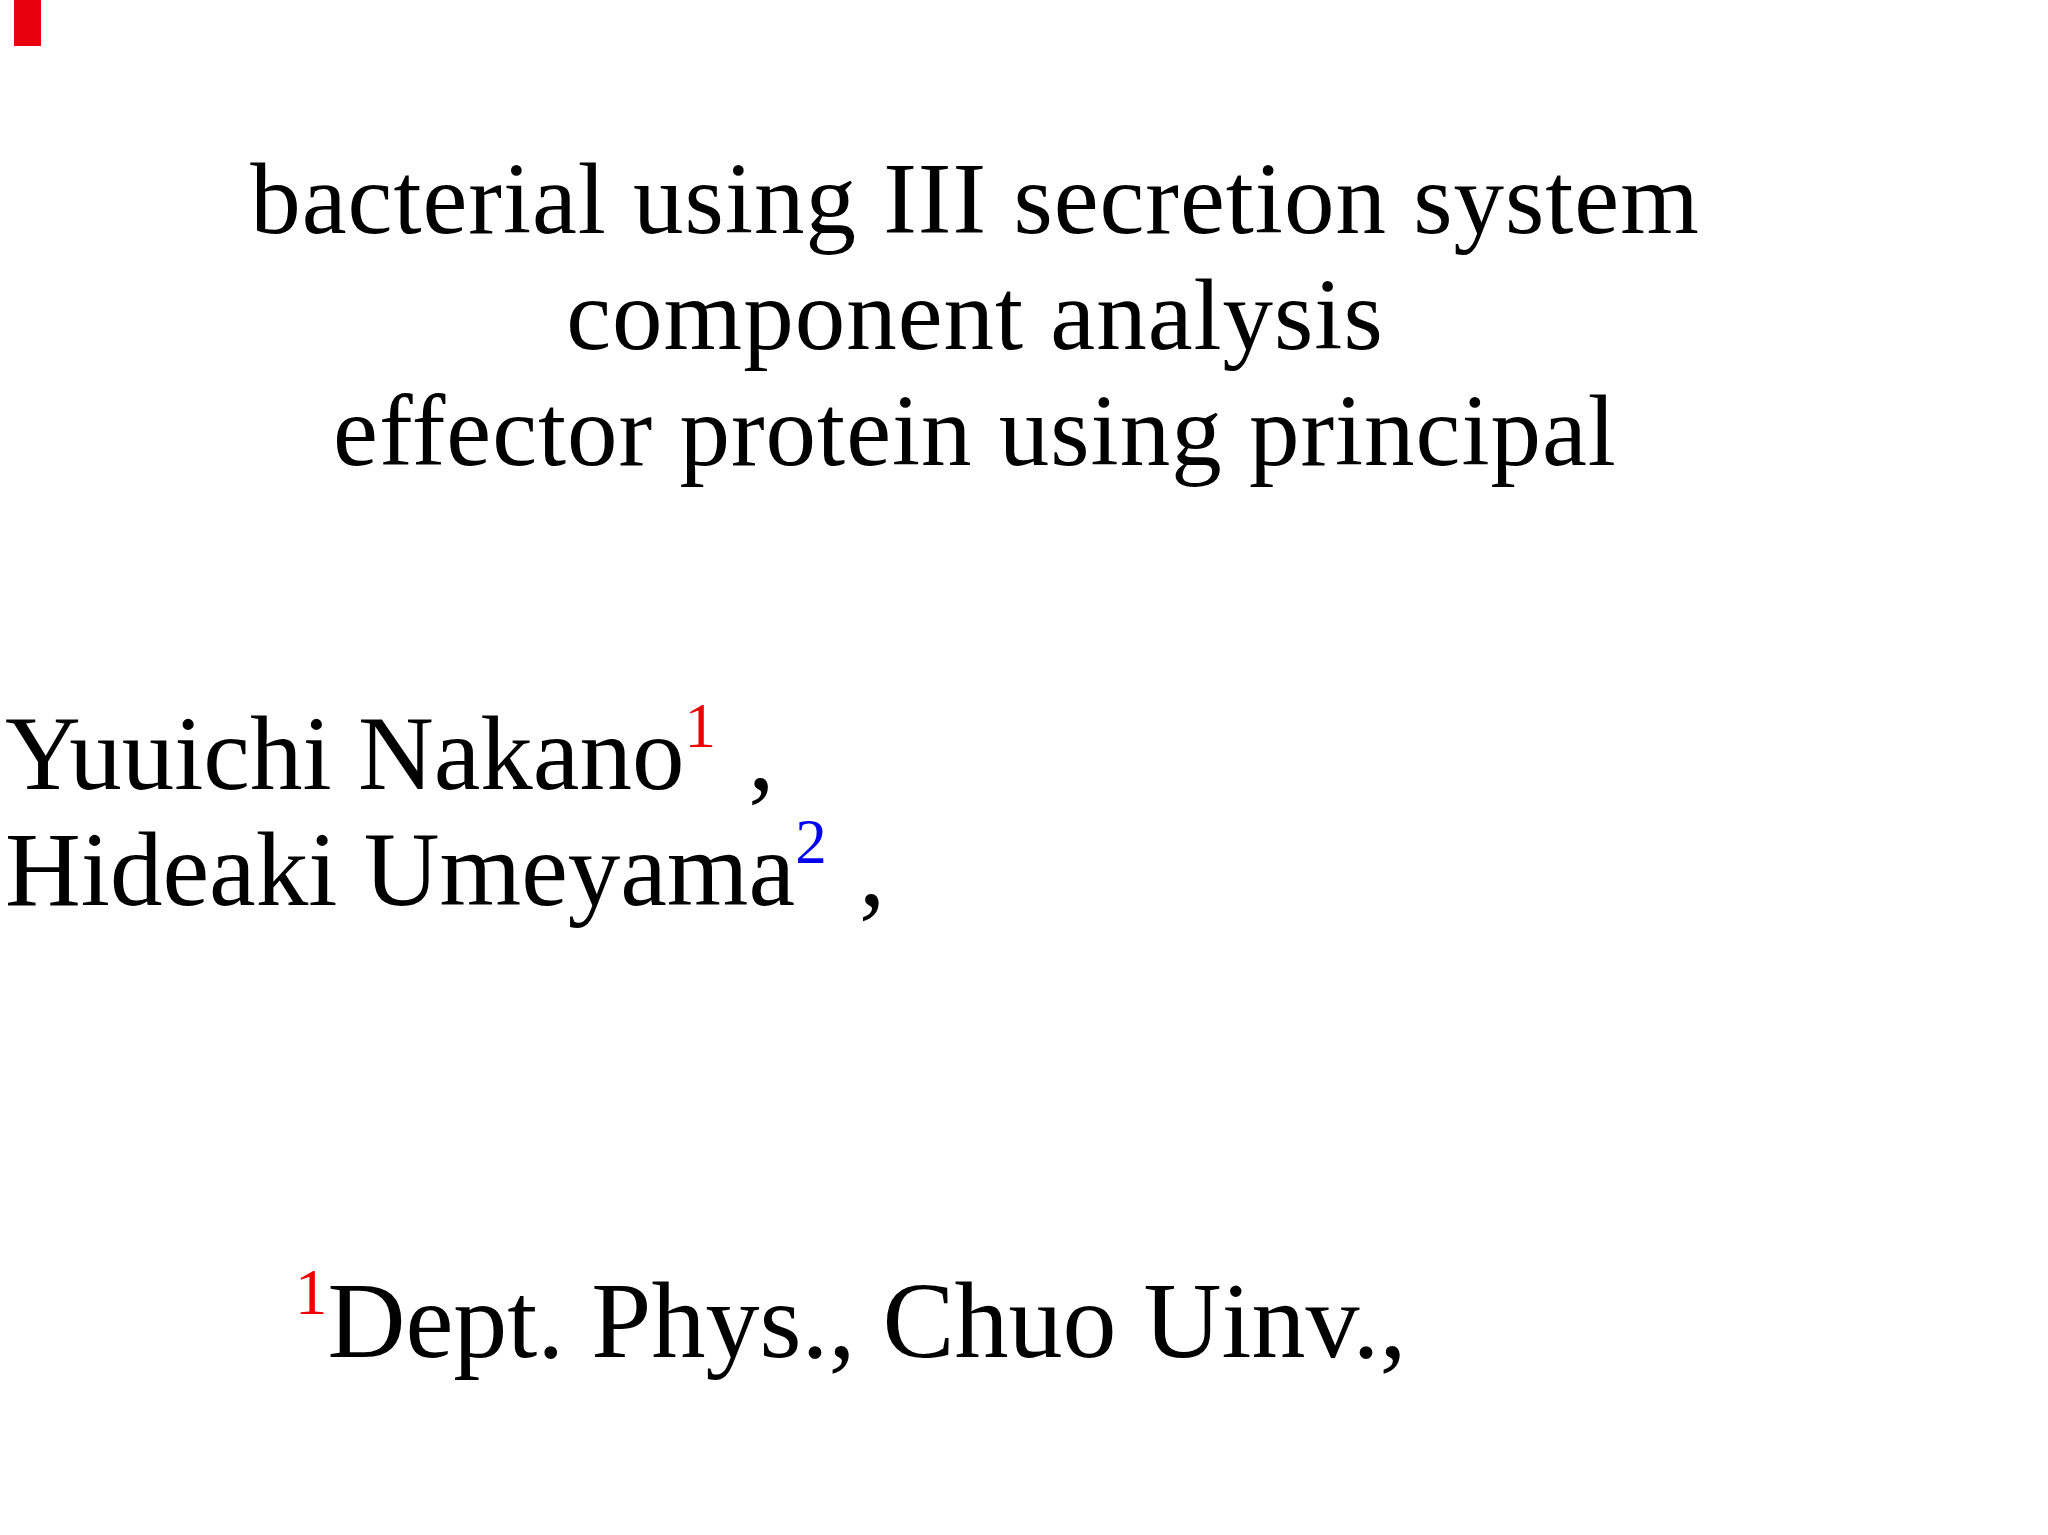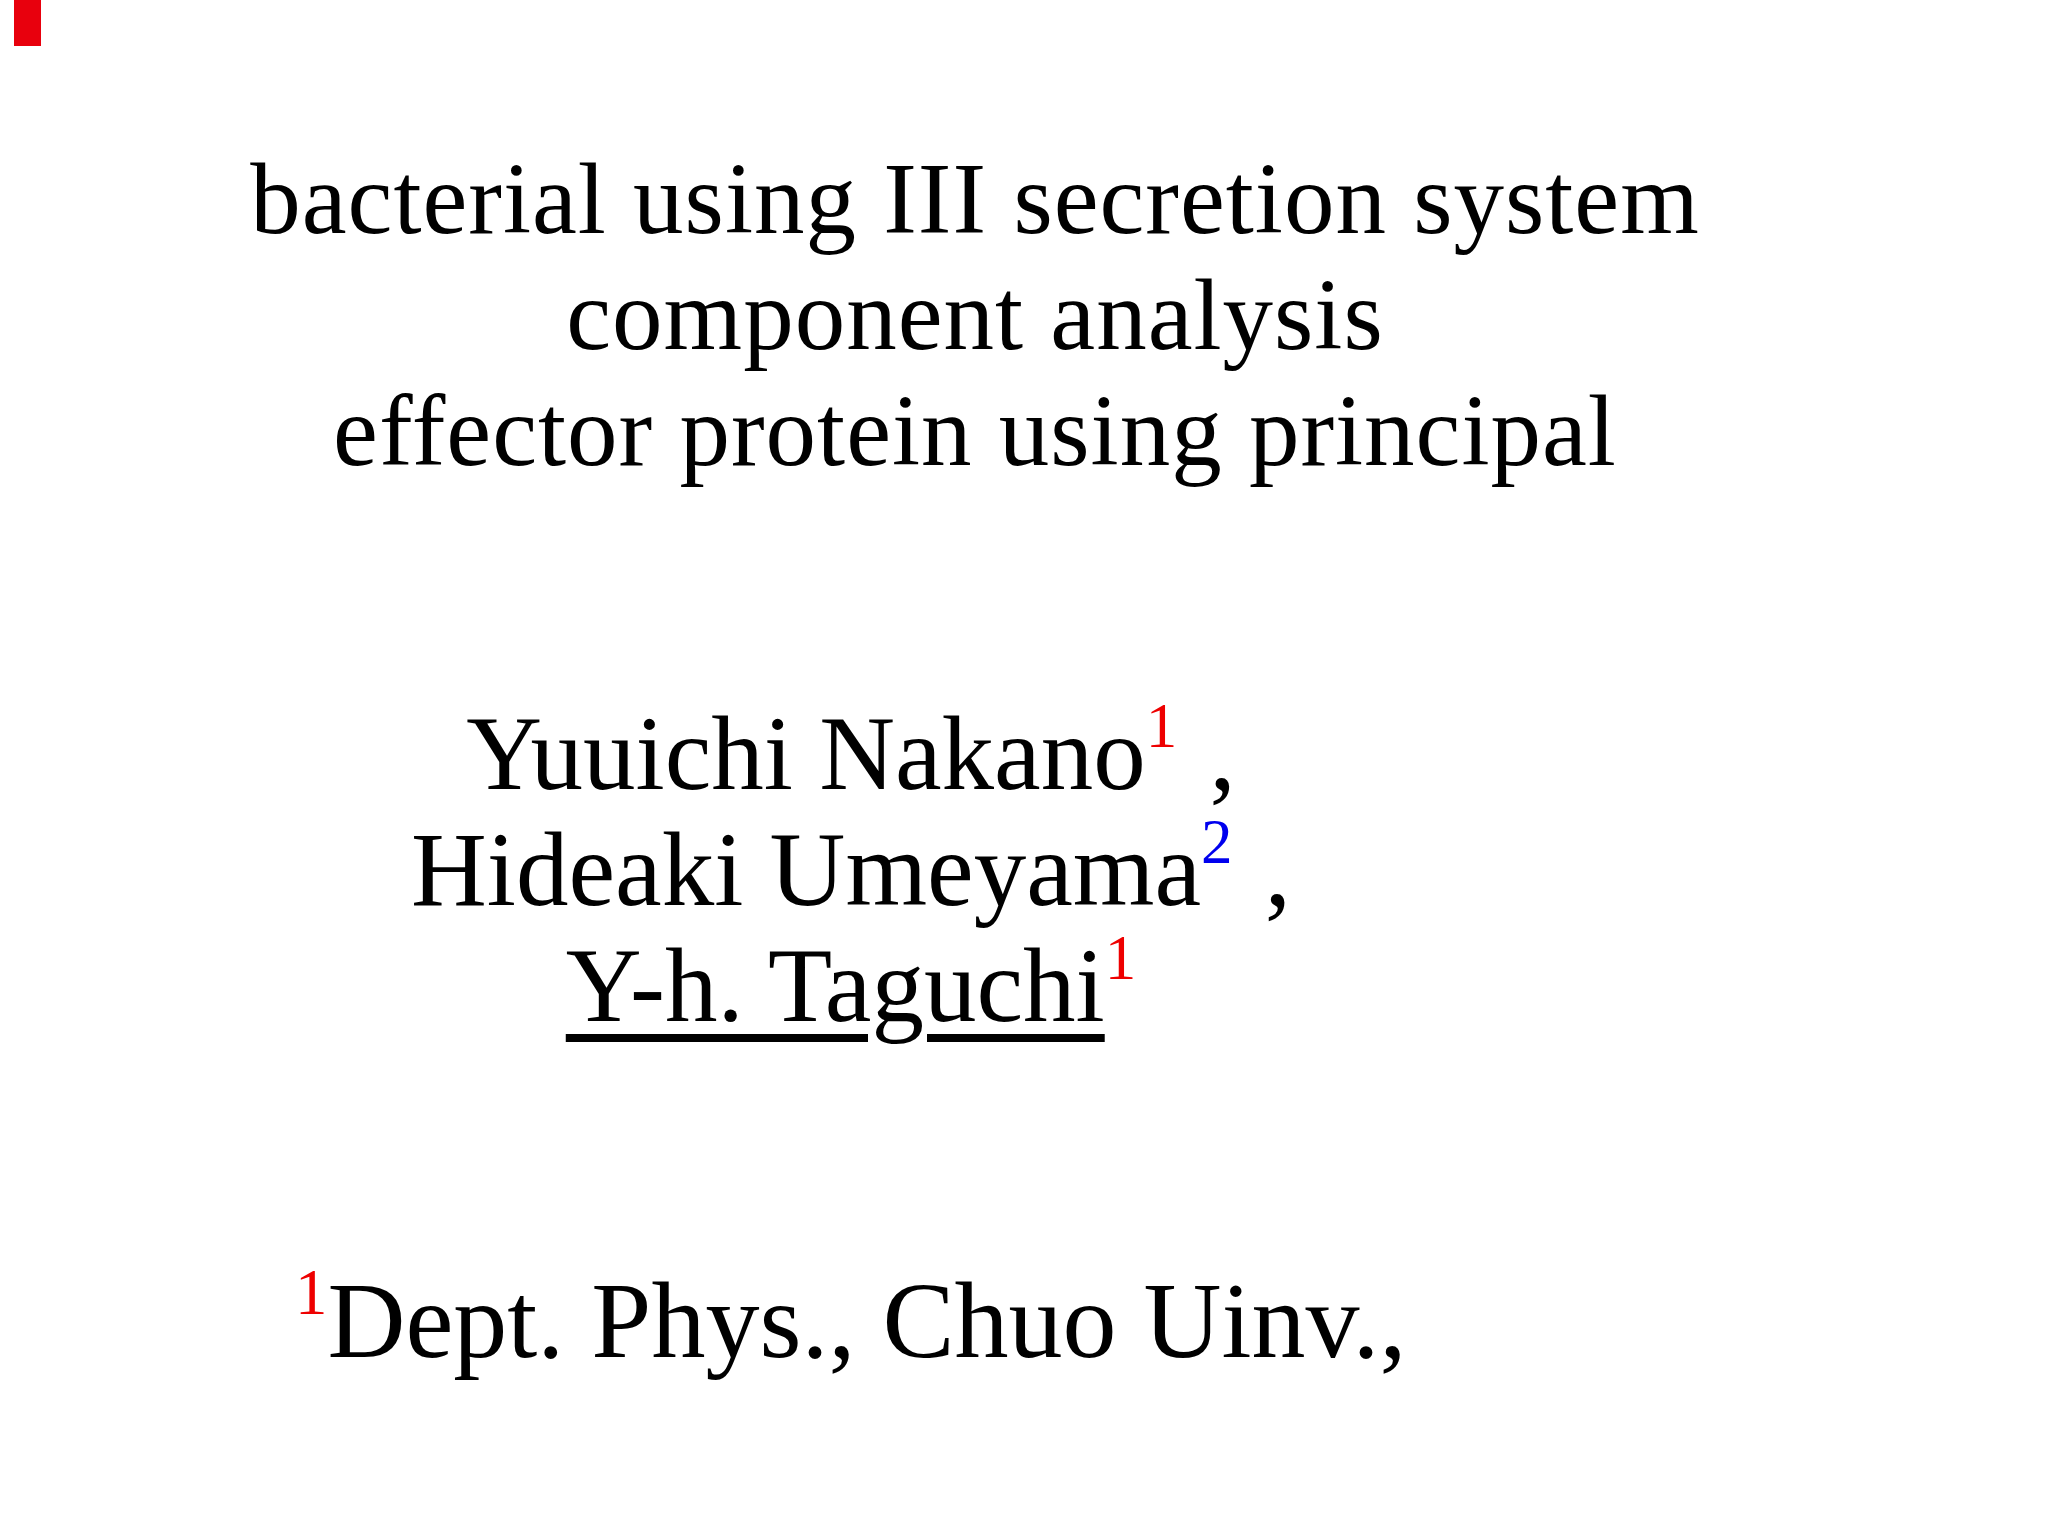--- a/index.html
+++ b/index.html
@@ -30,23 +30,23 @@
     text-align: center;
     font-size: 101px;
     line-height: 116px;
     letter-spacing: 1px;
     white-space: nowrap;
   }
 
   .authors {
     position: absolute;
     top: 696px;
-    left: 12px;
+    left: 5px;
     right: 358px;
-    text-align: center;
+    text-align: left;
     font-size: 105px;
     line-height: 116px;
     white-space: nowrap;
     font-family: Liberation Serif, serif;
   }
 
   .affiliations {
     position: absolute;
     top: 1262px;
     left: 295px;
@@ -80,18 +80,17 @@
 
 <div class="title">
   <div>bacterial using III secretion system</div>
   <div>component analysis</div>
   <div>effector protein using principal</div>
 </div>
 
 <div class="authors">
   <div><span>Yuuichi Nakano</span><span class="sup" style="color: rgb(238, 0, 0);">1</span><span class="author-suffix"> ,</span></div>
   <div><span>Hideaki Umeyama</span><span class="sup" style="color: rgb(0, 0, 238);">2</span><span class="author-suffix"> ,</span></div>
-  <div><span class="underline">Y-h. Taguchi</span><span class="sup" style="color: rgb(238, 0, 0);">1</span></div>
 </div>
 
 <div class="affiliations">
   <div><span class="sup" style="color: rgb(238, 0, 0);">1</span><span class="affil-text">Dept. Phys., Chuo Uinv.,</span></div>
 </div>
 
 </body></html>

